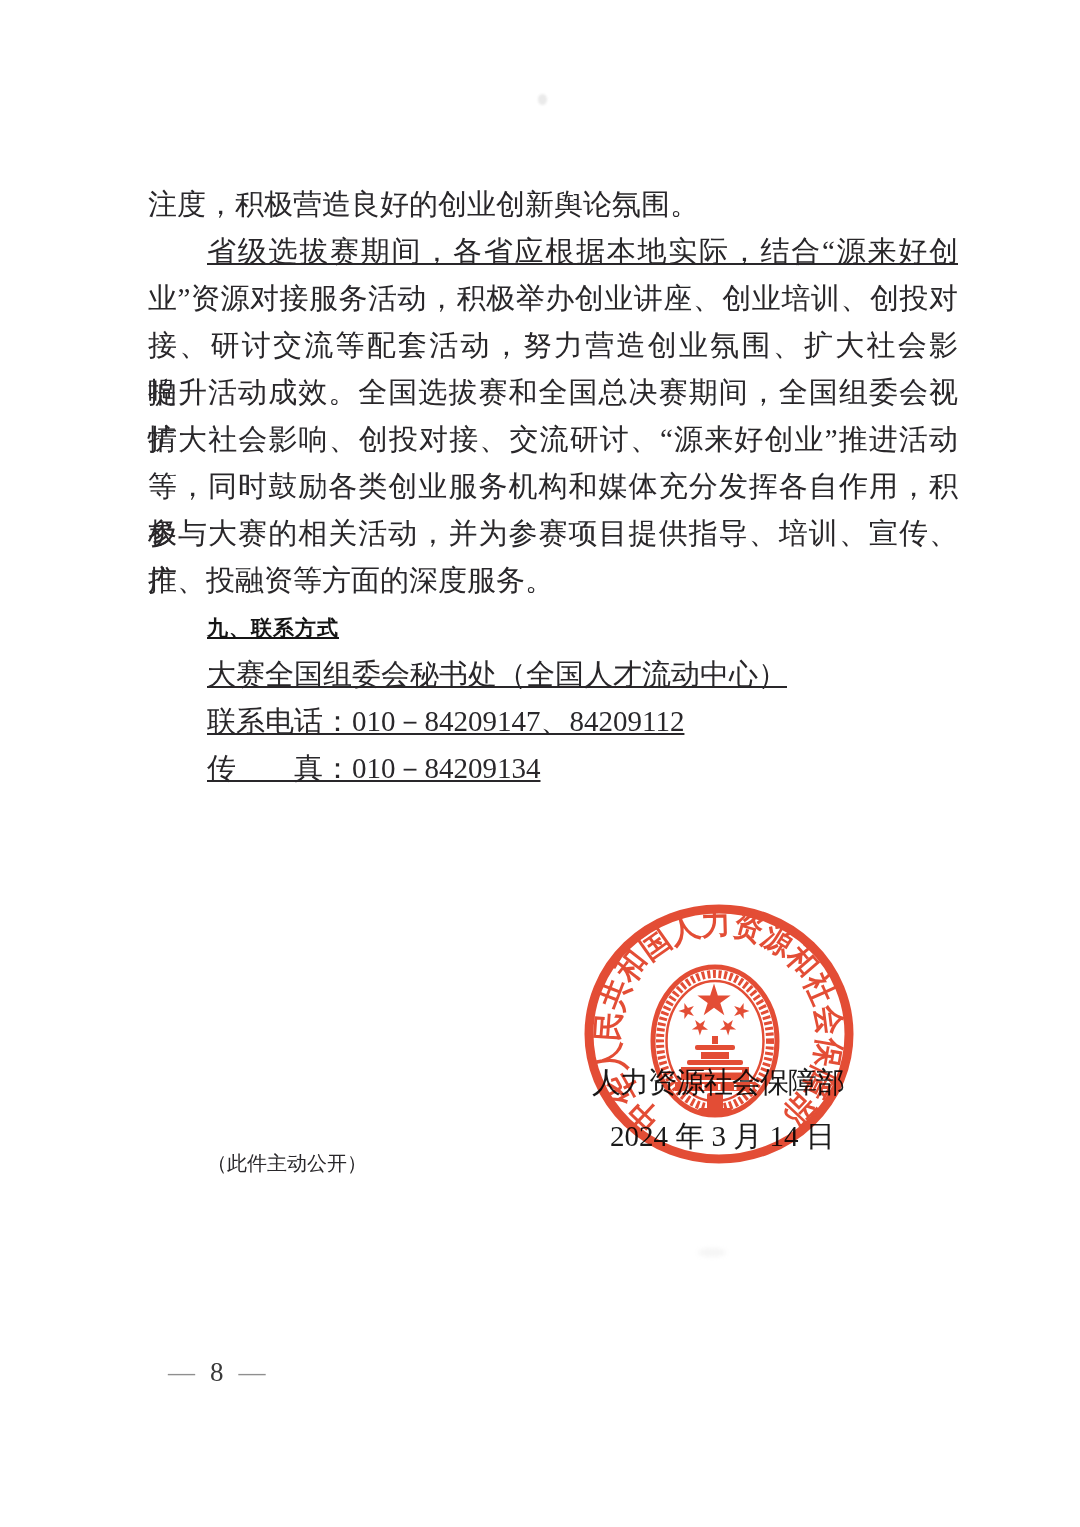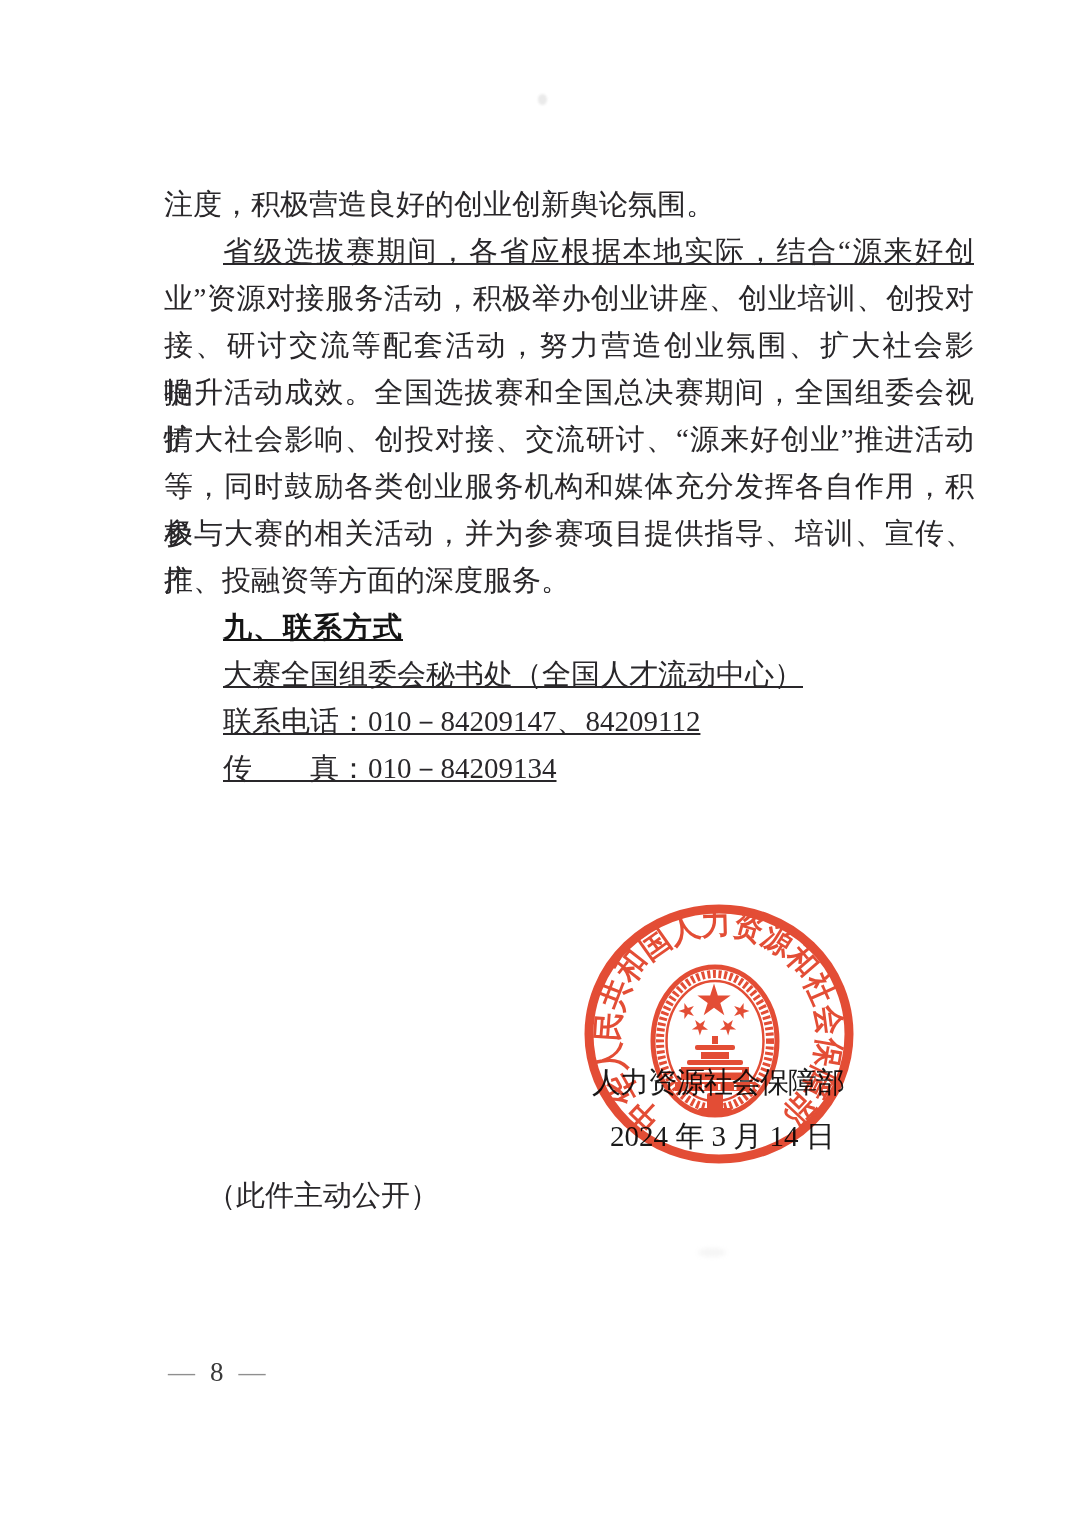--- a/index.html
+++ b/index.html
@@ -9,35 +9,35 @@
     font-family:"Liberation Serif","DejaVu Serif",serif;
     color:#29272a;
   }
   
   .speck { position:absolute; left:538px; top:94px; width:9px; height:11px;
            background:#d9d9d9; border-radius:50%; opacity:.55; filter:blur(1px); }
   .smudge { position:absolute; left:698px; top:1248px; width:28px; height:9px;
             background:#ececec; border-radius:50%; opacity:.5; filter:blur(2px); }
 
   
-  .textblock { position:absolute; left:164px; top:181px; width:810px;
+  .textblock { position:absolute; left:148px; top:181px; width:810px;
                font-size:29px; line-height:47px; }
   .line { height:47px; white-space:normal; }
   .justify { text-align:justify; text-align-last:justify; }
   .indent { padding-left:59px;text-decoration:underline; }
   .heading { font-family:"Liberation Sans","DejaVu Sans",sans-serif;
-             font-weight:700; font-size:29px; color:#151515; letter-spacing:1px; }
+             font-weight:700; font-size:21px; color:#151515; letter-spacing:1px; }
 
   
   .sig-agency { position:absolute; left:592px; top:1063px; font-size:29px;
                 letter-spacing:-1px; color:#1a1a1a; white-space:nowrap; z-index:1; }
   .sig-date   { position:absolute; left:610px; top:1117px; font-size:29px;
                 color:#1a1a1a; white-space:nowrap; z-index:1; }
 
-  .disclosure { position:absolute; left:207px; top:1176px; font-size:29px; color:#29272a; }
+  .disclosure { position:absolute; left:207px; top:1150px; font-size:20px; color:#29272a; }
 
   .footer { position:absolute; left:168px; top:1357px; font-size:27px;
             display:flex; align-items:center; gap:15px; color:#3a3a3a; }
   .footer .dash { color:#8f8f8f; }
 
   
   .seal { position:absolute; left:584px; top:904px; width:270px; height:262px;
           z-index:2; mix-blend-mode:multiply; opacity:.95; }
   .seal .red-fill { fill:#e2432a; }
   .seal .red-stroke { stroke:#e2432a; fill:none; }

